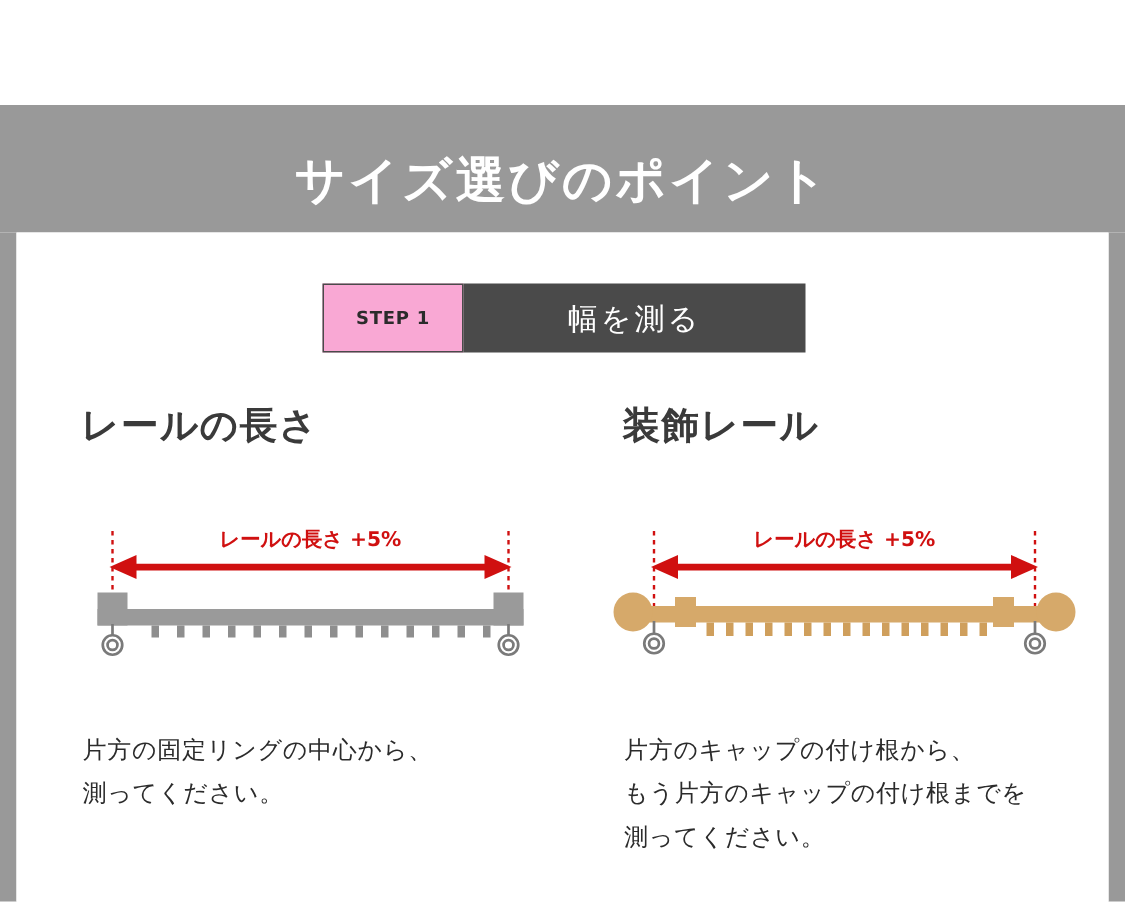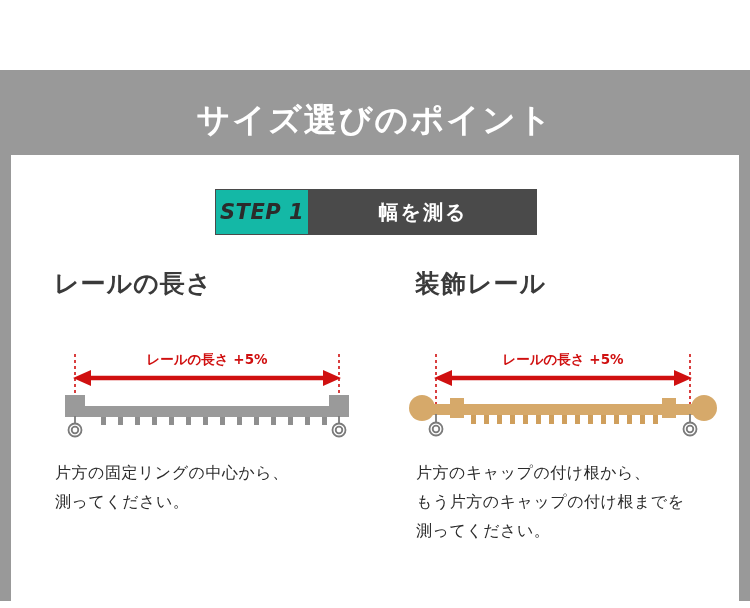--- a/index.html
+++ b/index.html
@@ -74,41 +74,40 @@
   
   .step-bar {
     position: absolute;
     left: 204px;
     top: 34px;
     display: flex;
     height: 46px;
   }
   .step-num {
     width: 94px;
-    background: #14b8a6;
+    background: #f9a8d4;
     border: 1px solid #4a4a4a;
     box-sizing: border-box;
     display: flex;
     align-items: center;
     justify-content: center;
-    font-size: 21px;
+    font-size: 12px;
     font-weight: bold;
     color: #2b2b2b;
     letter-spacing: 0.5px;
-    font-style: italic;
   }
   .step-label {
     width: 228px;
     background: #4a4a4a;
     display: flex;
     align-items: center;
     justify-content: center;
     color: #ffffff;
     font-size: 20px;
-    font-weight: bold;
+    font-weight: normal;
     letter-spacing: 2px;
   }
 
   
   .col {
     position: absolute;
     top: 112px;
     width: 350px;
   }
   .col-left  { left: 34px; }
@@ -124,21 +123,21 @@
 
   .diagram {
     position: relative;
     width: 330px;
     height: 95px;
     margin-left: 2px;
   }
   .diagram svg { display: block; }
 
   .caption {
-    margin: 13px 0 0 10px;
+    margin: 40px 0 0 10px;
     font-size: 16px;
     line-height: 29px;
     color: #2b2b2b;
     letter-spacing: 0.5px;
   }
   .caption div { white-space: nowrap; }
 </style>
 </head>
 <body>
 

